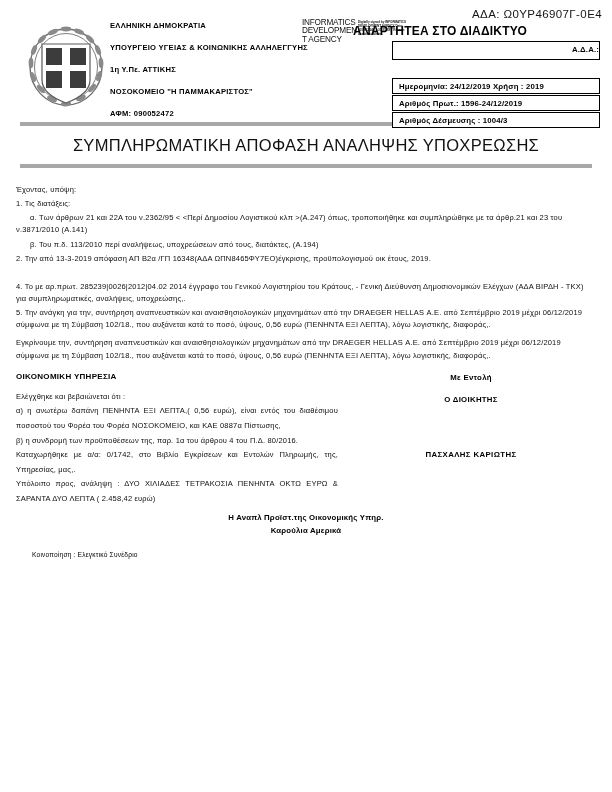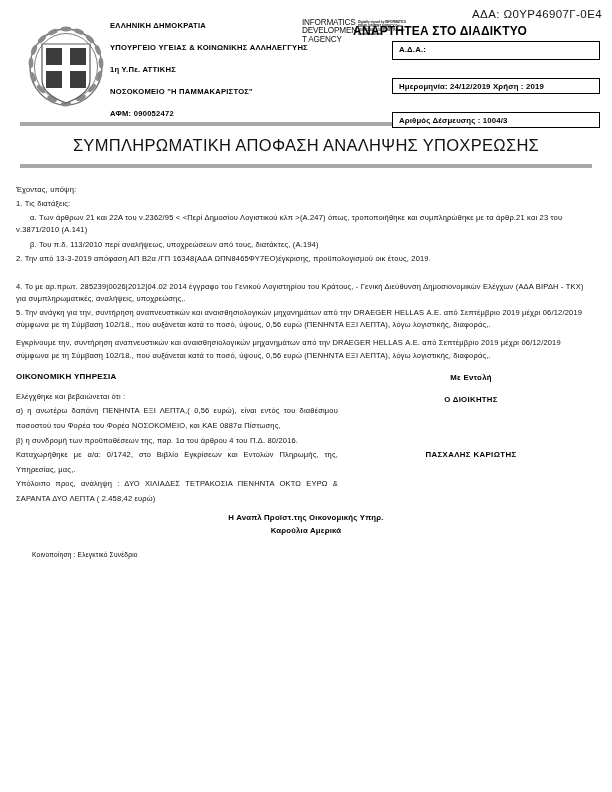--- a/index.html
+++ b/index.html
@@ -89,21 +89,21 @@
   .box {
     position: absolute;
     border: 1px solid #000;
     font-size: 7.8px;
     font-weight: bold;
     letter-spacing: 0.15px;
     padding: 3px 0 0 6px;
     background: #fff;
     white-space: nowrap;
   }
-  .box-ada   { left: 392px; top: 41px;  width: 208px; height: 19px; }
+  .box-ada   { left: 392px; top: 41px;  width: 208px; height: 19px; text-align: right; }
   .box-date  { left: 392px; top: 78px;  width: 208px; height: 16px; }
   .box-prot  { left: 392px; top: 95px;  width: 208px; height: 16px; }
   .box-desm  { left: 392px; top: 112px; width: 208px; height: 16px; }
   .box-date, .box-prot, .box-desm { padding-top: 2.5px; }
 
   
   .rule {
     height: 4px;
     background: #a8a8a8;
     margin: 0 20px;
@@ -256,20 +256,21 @@
       <div class="sig-small">Digitally signed by INFORMATICS DEVELOPMENT AGENCY Date: 2019.12.24 12:33:21 EET Reason: Location: Athens</div>
     </div>
 
     <div class="ada-top">
       <div class="ada-code">ΑΔΑ: Ω0ΥΡ46907Γ-0Ε4</div>
       <div class="ada-sub">ΑΝΑΡΤΗΤΕΑ ΣΤΟ ΔΙΑΔΙΚΤΥΟ</div>
     </div>
 
     <div class="box box-ada">Α.Δ.Α.:</div>
     <div class="box box-date">Ημερομηνία: 24/12/2019 Χρήση : 2019</div>
+    <div class="box box-prot">Αριθμός Πρωτ.: 1596-24/12/2019</div>
     <div class="box box-desm">Αριθμός Δέσμευσης : 1004/3</div>
   </div>
 
   <div class="rule rule-top"></div>
   <div class="title">ΣΥΜΠΛΗΡΩΜΑΤΙΚΗ ΑΠΟΦΑΣΗ ΑΝΑΛΗΨΗΣ ΥΠΟΧΡΕΩΣΗΣ</div>
   <div class="rule"></div>
 
   <div class="body">
     <p class="p p-tight">Έχοντας, υπόψη:</p>
     <p class="p p-tight">1. Τις διατάξεις:</p>

